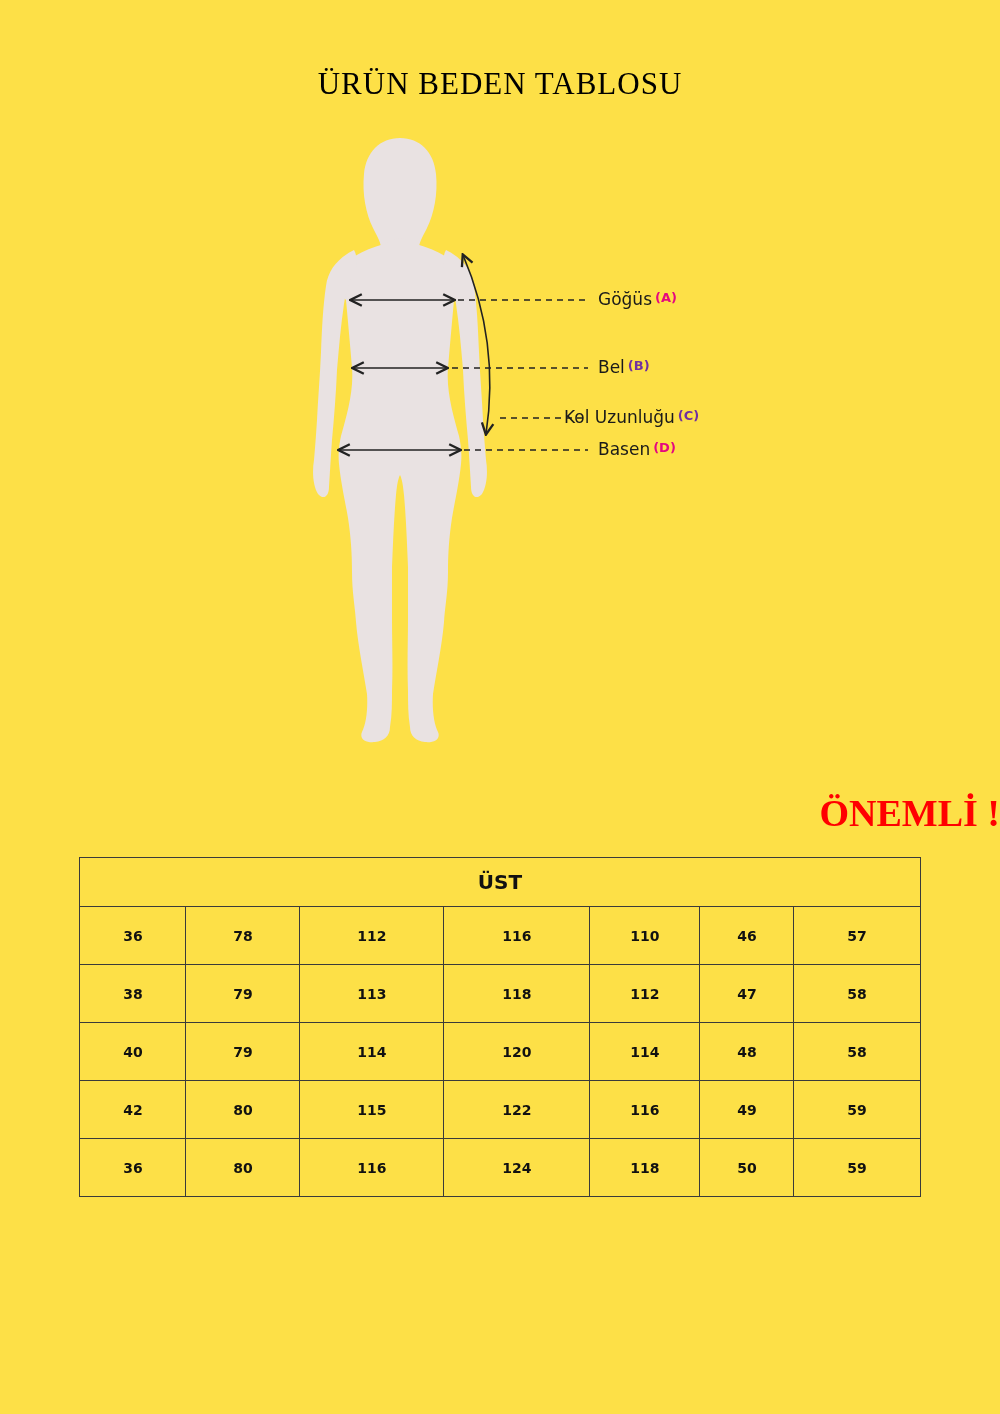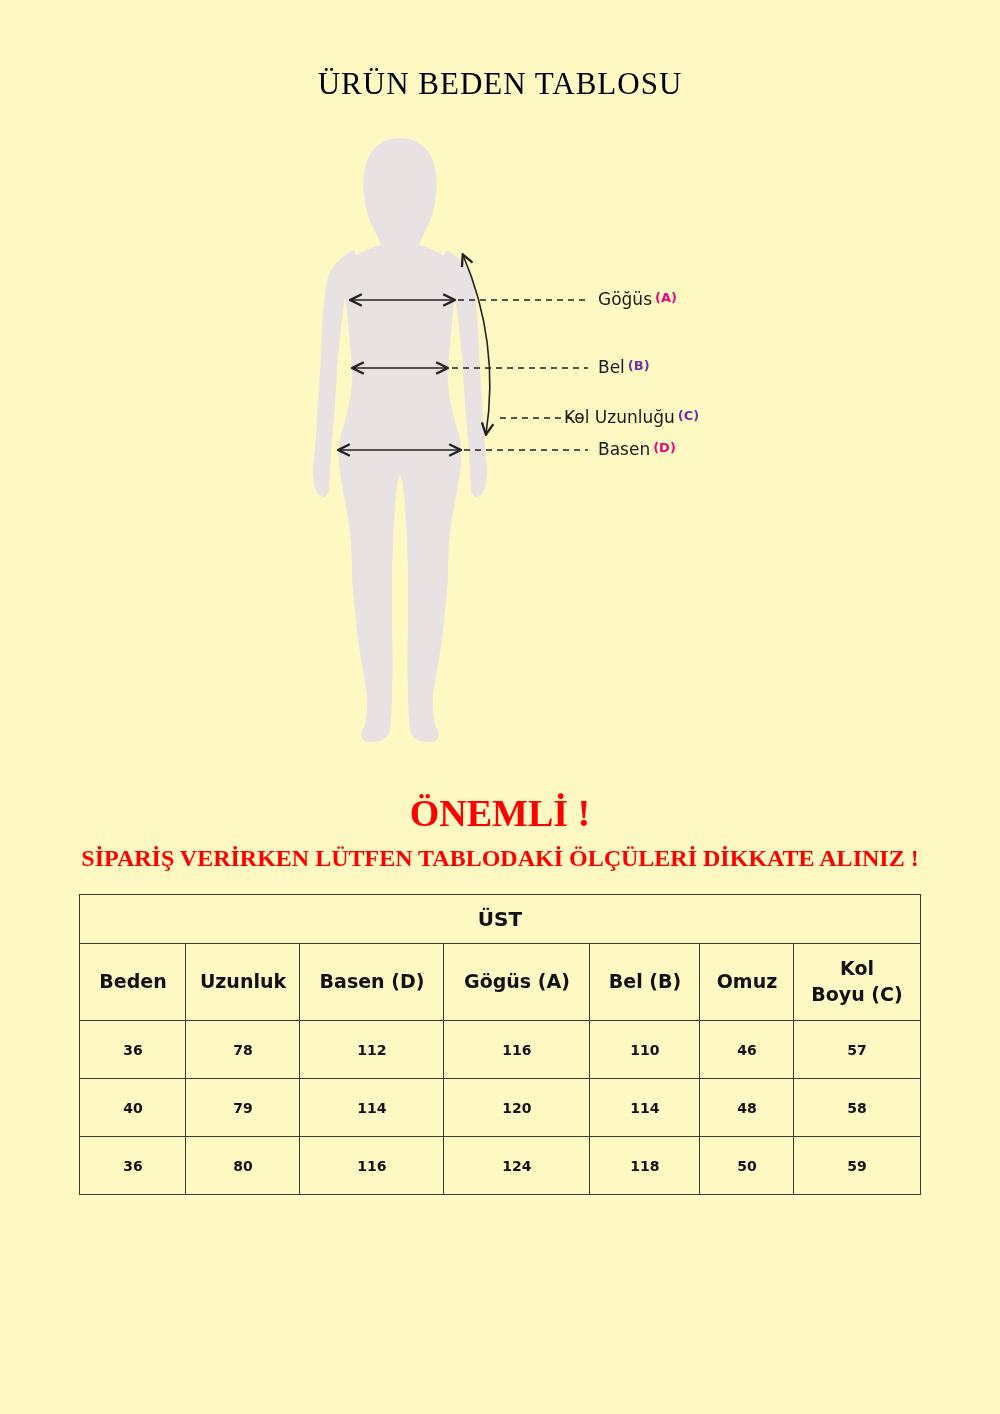--- a/index.html
+++ b/index.html
@@ -1,20 +1,20 @@
 <!DOCTYPE html>
 <html style="--red: #ff0000; --magenta: #e5097f; --purple: #7030a0; --silhouette: #e9e2e2;"><head>
 <meta charset="utf-8">
 <style>
   html,body { margin:0; padding:0; background:#ffffff; }
   .page {
     position:relative;
     width:1000px; height:1414px;
     margin:0 auto;
-    background:#fef9c3;
+    background:#fde047;
     font-family:"DejaVu Sans", sans-serif;
     color:#111;
     overflow:hidden;
   }
   .title {
     margin:0;
     padding-top:66px;
     text-align:center;
     font-family:"Liberation Serif", serif;
     font-weight:normal;
@@ -38,21 +38,21 @@
     font-size:13px;
     font-weight:bold;
     position:relative;
     top:-3px;
     margin-left:3px;
   }
   .code-a, .code-d { color:var(--magenta); }
   .code-b, .code-c { color:var(--purple); }
   .notice-heading {
     margin-top:6px;
-    text-align:center;
+    text-align:right;
     font-family:"Liberation Serif", serif;
     font-weight:bold;
     font-size:38px;
     color:var(--red);
   }
   .notice-warning {
     margin-top:10px;
     text-align:center;
     font-family:"Liberation Serif", serif;
     font-weight:bold;
@@ -185,67 +185,74 @@
     </div>
     <div class="mlabel" style="left:564px; top:276px">
       <span>Kol Uzunluğu</span><span class="code code-c">(C)</span>
     </div>
     <div class="mlabel" style="left:598px; top:308px">
       <span>Basen</span><span class="code code-d">(D)</span>
     </div>
   </div>
 
   <div class="notice-heading">ÖNEMLİ !</div>
-  <div class="notice-warning">SİPARİŞ VERİRKEN LÜTFEN TABLODAKİ ÖLÇÜLERİ DİKKATE ALINIZ !</div>
 
   <table class="size-table">
     <colgroup>
       <col style="width:106px">
         <col style="width:114px">
         <col style="width:144px">
       <col style="width:146px">
         <col style="width:110px">
         <col style="width:94px">
       <col style="width:126px">
     </colgroup>
     <thead>
       <tr>
         <th class="group-header" colspan="7">ÜST</th>
       </tr>
-      <tr class="col-headers">
-        <th>Beden</th>
-        <th>Uzunluk</th>
-        <th>Basen (D)</th>
-        <th>Gögüs (A)</th>
-        <th>Bel (B)</th>
-        <th>Omuz</th>
-        <th>Kol
-Boyu (C)</th>
-      </tr>
     </thead>
     <tbody>
       <tr>
         <td>36</td>
         <td>78</td>
         <td>112</td>
         <td>116</td>
         <td>110</td>
         <td>46</td>
         <td>57</td>
       </tr>
       <tr>
+        <td>38</td>
+        <td>79</td>
+        <td>113</td>
+        <td>118</td>
+        <td>112</td>
+        <td>47</td>
+        <td>58</td>
+      </tr>
+      <tr>
         <td>40</td>
         <td>79</td>
         <td>114</td>
         <td>120</td>
         <td>114</td>
         <td>48</td>
         <td>58</td>
       </tr>
       <tr>
+        <td>42</td>
+        <td>80</td>
+        <td>115</td>
+        <td>122</td>
+        <td>116</td>
+        <td>49</td>
+        <td>59</td>
+      </tr>
+      <tr>
         <td>36</td>
         <td>80</td>
         <td>116</td>
         <td>124</td>
         <td>118</td>
         <td>50</td>
         <td>59</td>
       </tr>
     </tbody>
   </table>

